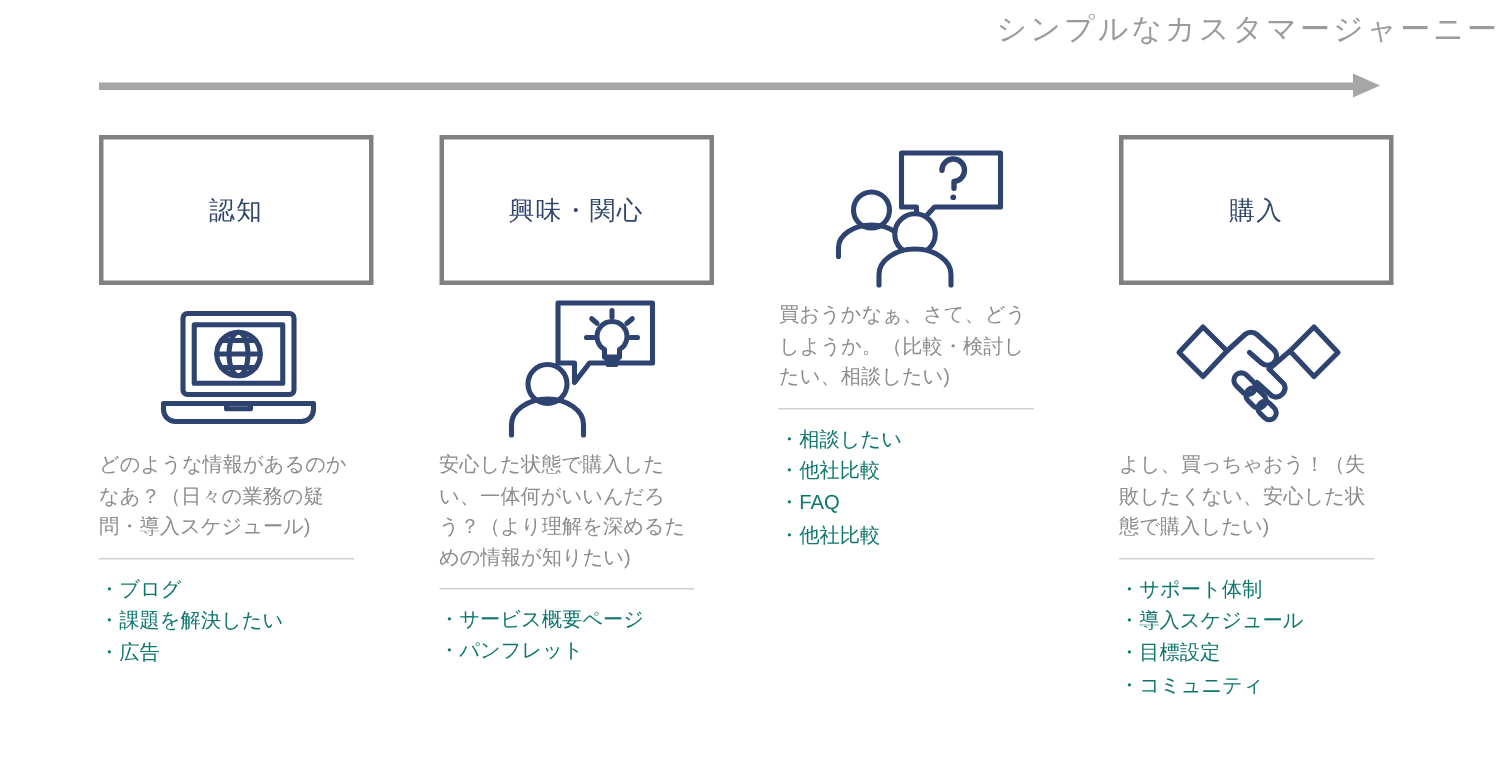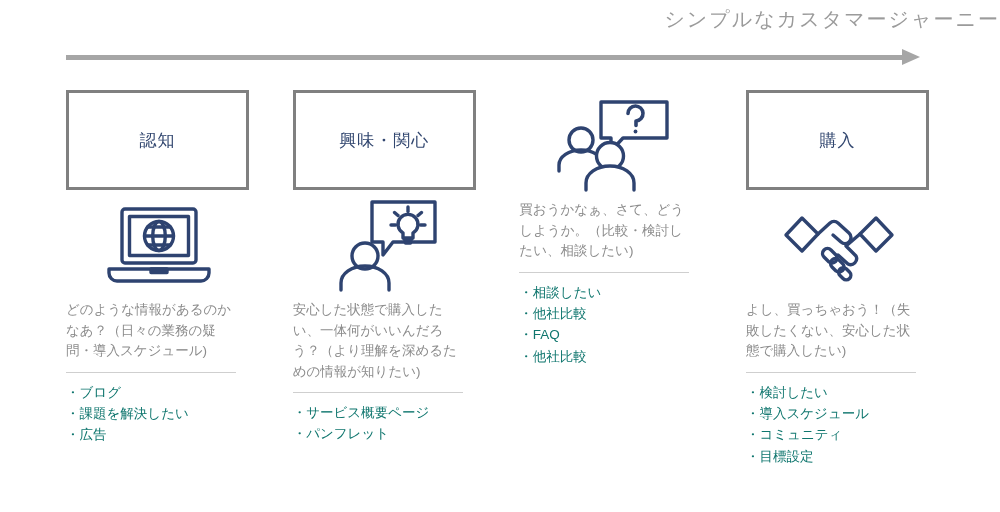--- a/index.html
+++ b/index.html
@@ -236,20 +236,20 @@
         <path d="M38 29 L50 18 a6 6 0 0 1 8 0 L69 28 a6 6 0 0 1 0 9 a6 6 0 0 1 -8 0 L53 30"></path>
         <path d="M80 29 L66 41 L76 51 a6 6 0 0 1 -8 8 L58 50"></path>
         <path d="M44 45 a5 5 0 0 1 7 0 l5 5 a5 5 0 0 1 -7 7 l-5 -5 a5 5 0 0 1 0 -7 z"></path>
         <path d="M52 55 a5 5 0 0 1 7 0 l4 4 a5 5 0 0 1 -7 7 l-4 -4 a5 5 0 0 1 0 -7 z"></path>
         <path d="M60 64 a4.5 4.5 0 0 1 6.5 0 l3 3 a4.5 4.5 0 0 1 -6.5 6.5 l-3 -3 a4.5 4.5 0 0 1 0 -6.5 z"></path>
       </svg>
     </div>
     <div class="quote">よし、買っちゃおう！（失敗したくない、安心した状態で購入したい)</div>
     <div class="divider"></div>
     <ul class="bullets">
-      <li>検討したい</li>
+      <li>サポート体制</li>
       <li>導入スケジュール</li>
+      <li>目標設定</li>
       <li>コミュニティ</li>
-      <li>目標設定</li>
     </ul>
   </div>
 
 </div>
 
 </body></html>

